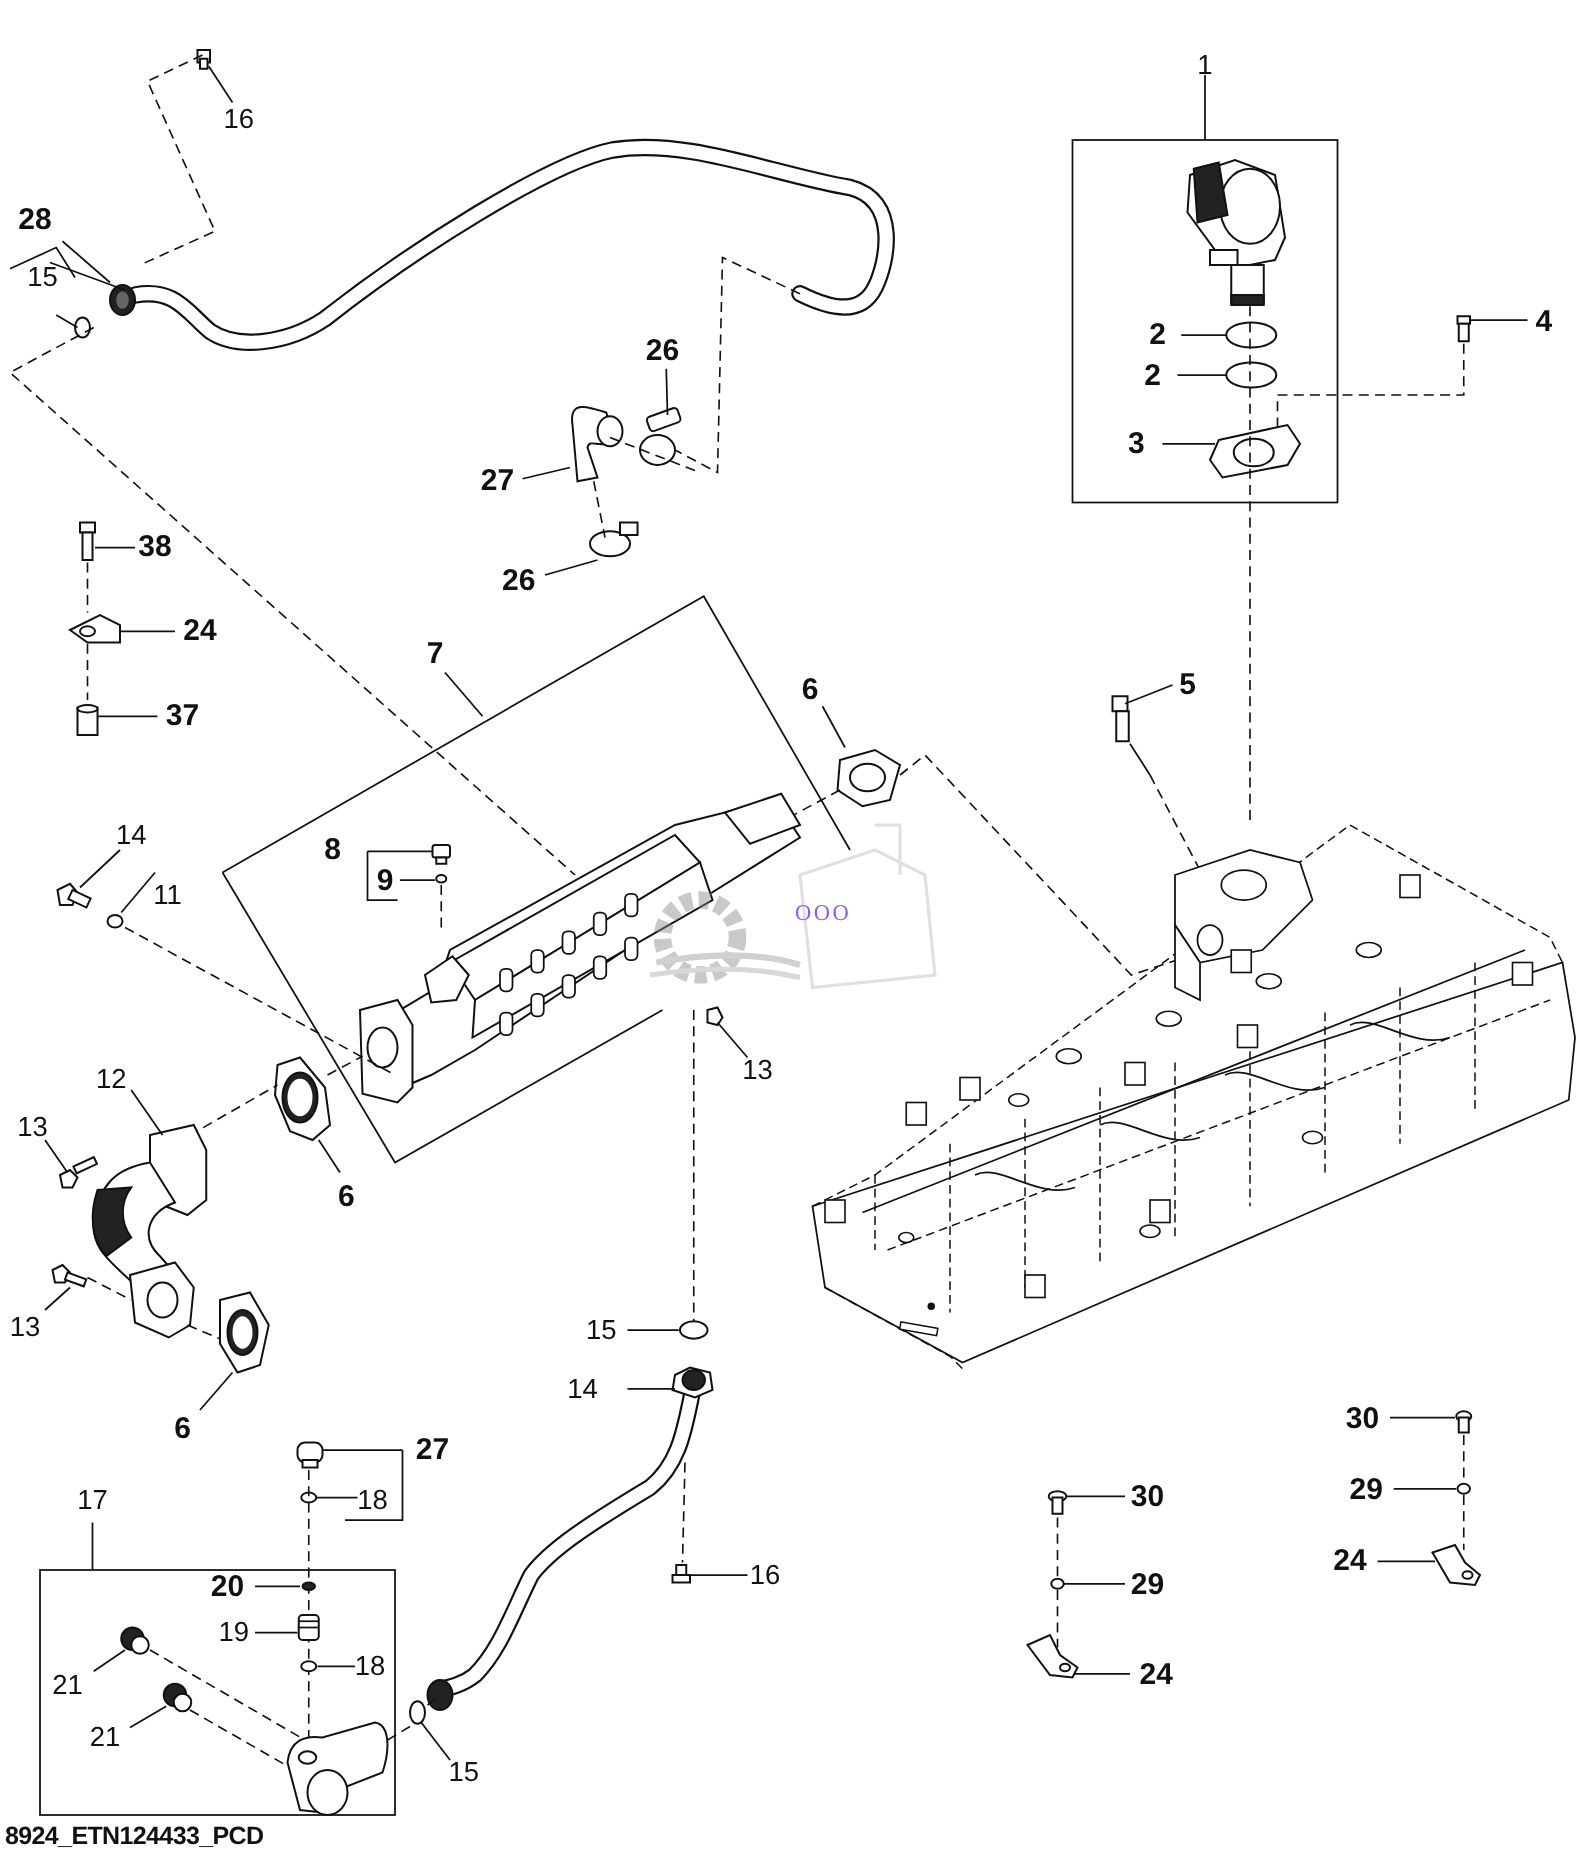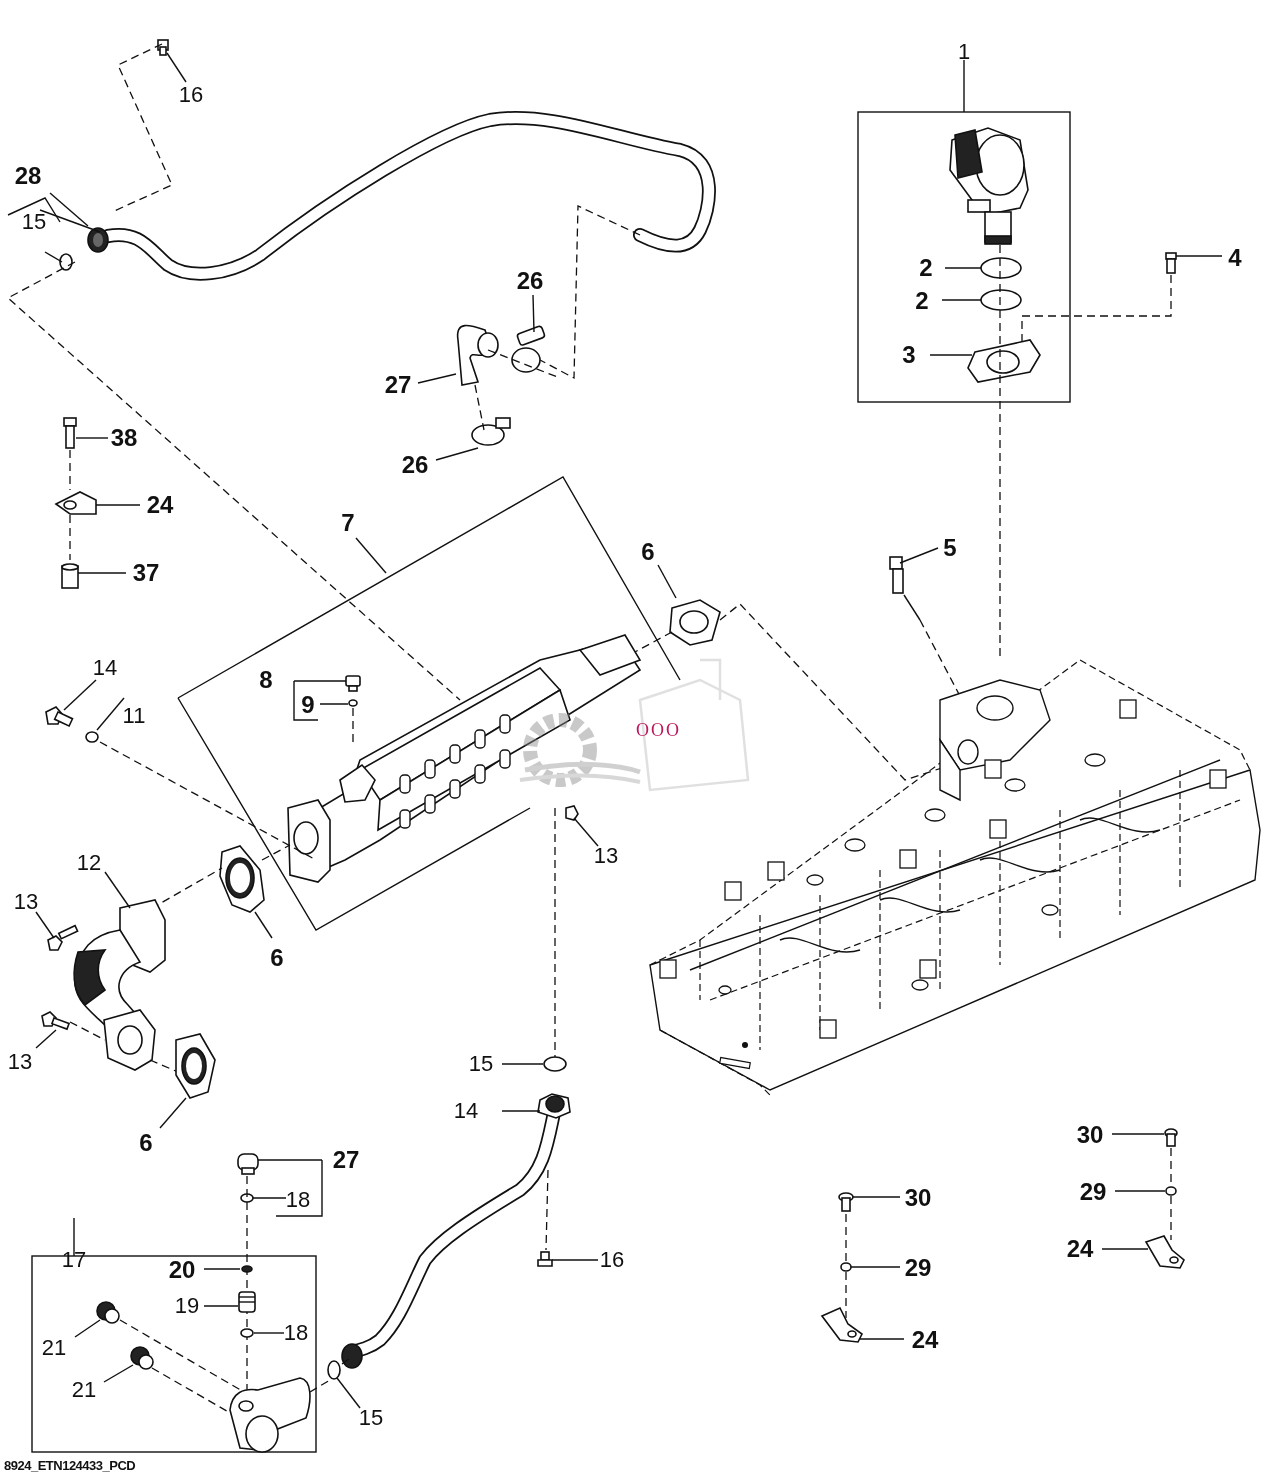--- a/index.html
+++ b/index.html
@@ -3,24 +3,24 @@
 <meta charset="utf-8">
 <style>
   html, body { margin: 0; padding: 0; background: #ffffff; }
   body { width: 1270px; height: 1482px; position: relative; overflow: hidden;
          font-family: "Liberation Sans", sans-serif; }
   #stage { position: absolute; left: 0; top: 0; width: 1270px; height: 1482px; }
   .lbl { position: absolute; font-family: "Liberation Sans", sans-serif; font-weight: bold;
          font-size: 24px; color: #111; line-height: 1; white-space: nowrap; transform: translate(-50%, -50%); }
   .lbl.sm { font-size: 22px; font-weight: normal; }
   .caption { position: absolute; left: 4px; top: 1458px; font-family: "Liberation Sans", sans-serif;
-             font-weight: bold; font-size: 13px; color: #111; letter-spacing: -0.5px; }
+             font-weight: bold; font-size: 20px; color: #111; letter-spacing: -0.5px; }
   .wm { position: absolute; left: 518px; top: 676px; width: 250px; height: 130px; }
   .wm-ooo { position: absolute; left: 118px; top: 44px; font-family: "Liberation Serif", serif;
-            font-size: 18px; color: #be185d; letter-spacing: 2px; }
+            font-size: 18px; color: #8b5cf6; letter-spacing: 2px; }
   .wm-name { position: absolute; left: 22px; top: 74px; font-family: "Liberation Serif", serif;
              font-size: 40px; color: #9c9c9c; letter-spacing: -1px; }
 </style>
 </head>
 <body>
 
 <div id="stage">
 <svg width="1270" height="1482" viewBox="0 0 1270 1482" xmlns="http://www.w3.org/2000/svg">
   <defs>
     <style>
@@ -373,21 +373,21 @@
 <span class="lbl sm" style="left:89px;top:863px">12</span>
 <span class="lbl sm" style="left:26px;top:902px">13</span>
 <span class="lbl sm" style="left:20px;top:1062px">13</span>
 <span class="lbl sm" style="left:606px;top:856px">13</span>
 <span class="lbl sm" style="left:466px;top:1111px">14</span>
 <span class="lbl sm" style="left:34px;top:222px">15</span>
 <span class="lbl sm" style="left:481px;top:1064px">15</span>
 <span class="lbl sm" style="left:371px;top:1418px">15</span>
 <span class="lbl sm" style="left:191px;top:95px">16</span>
 <span class="lbl sm" style="left:612px;top:1260px">16</span>
-<span class="lbl sm" style="left:74px;top:1260px">17</span>
+<span class="lbl sm" style="left:74px;top:1200px">17</span>
 <span class="lbl sm" style="left:298px;top:1200px">18</span>
 <span class="lbl sm" style="left:296px;top:1333px">18</span>
 <span class="lbl sm" style="left:187px;top:1306px">19</span>
 <span class="lbl" style="left:182px;top:1270px">20</span>
 <span class="lbl sm" style="left:54px;top:1348px">21</span>
 <span class="lbl sm" style="left:84px;top:1390px">21</span>
 <span class="lbl" style="left:346px;top:1160px">27</span>
 <span class="lbl" style="left:146px;top:573px">37</span>
 <span class="lbl" style="left:160px;top:505px">24</span>
 <span class="lbl" style="left:925px;top:1340px">24</span>

